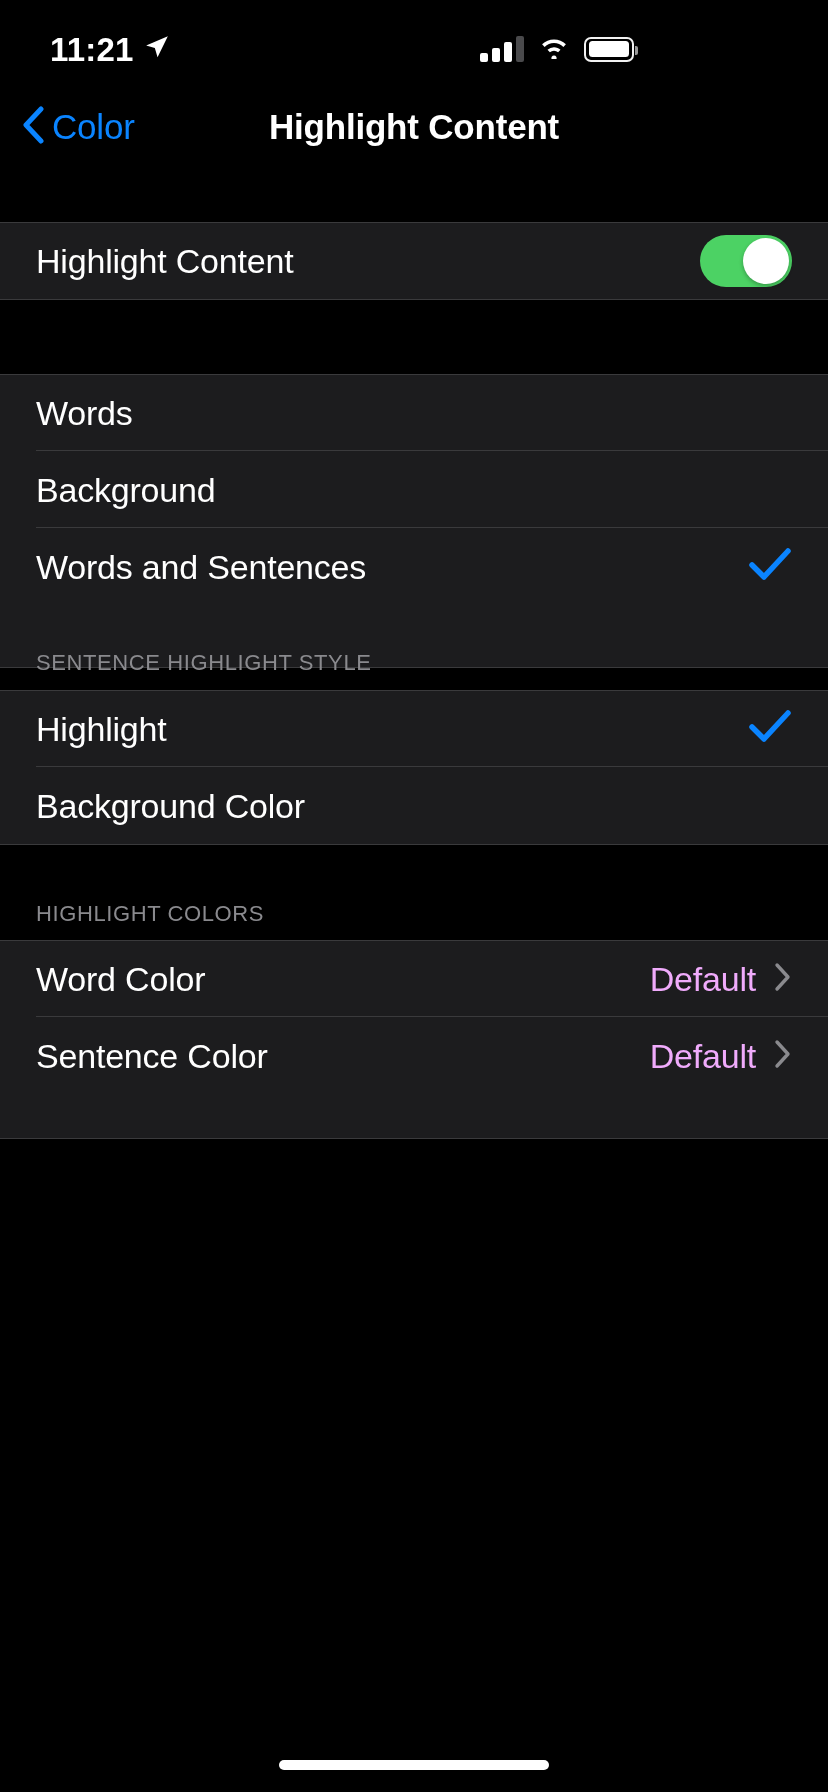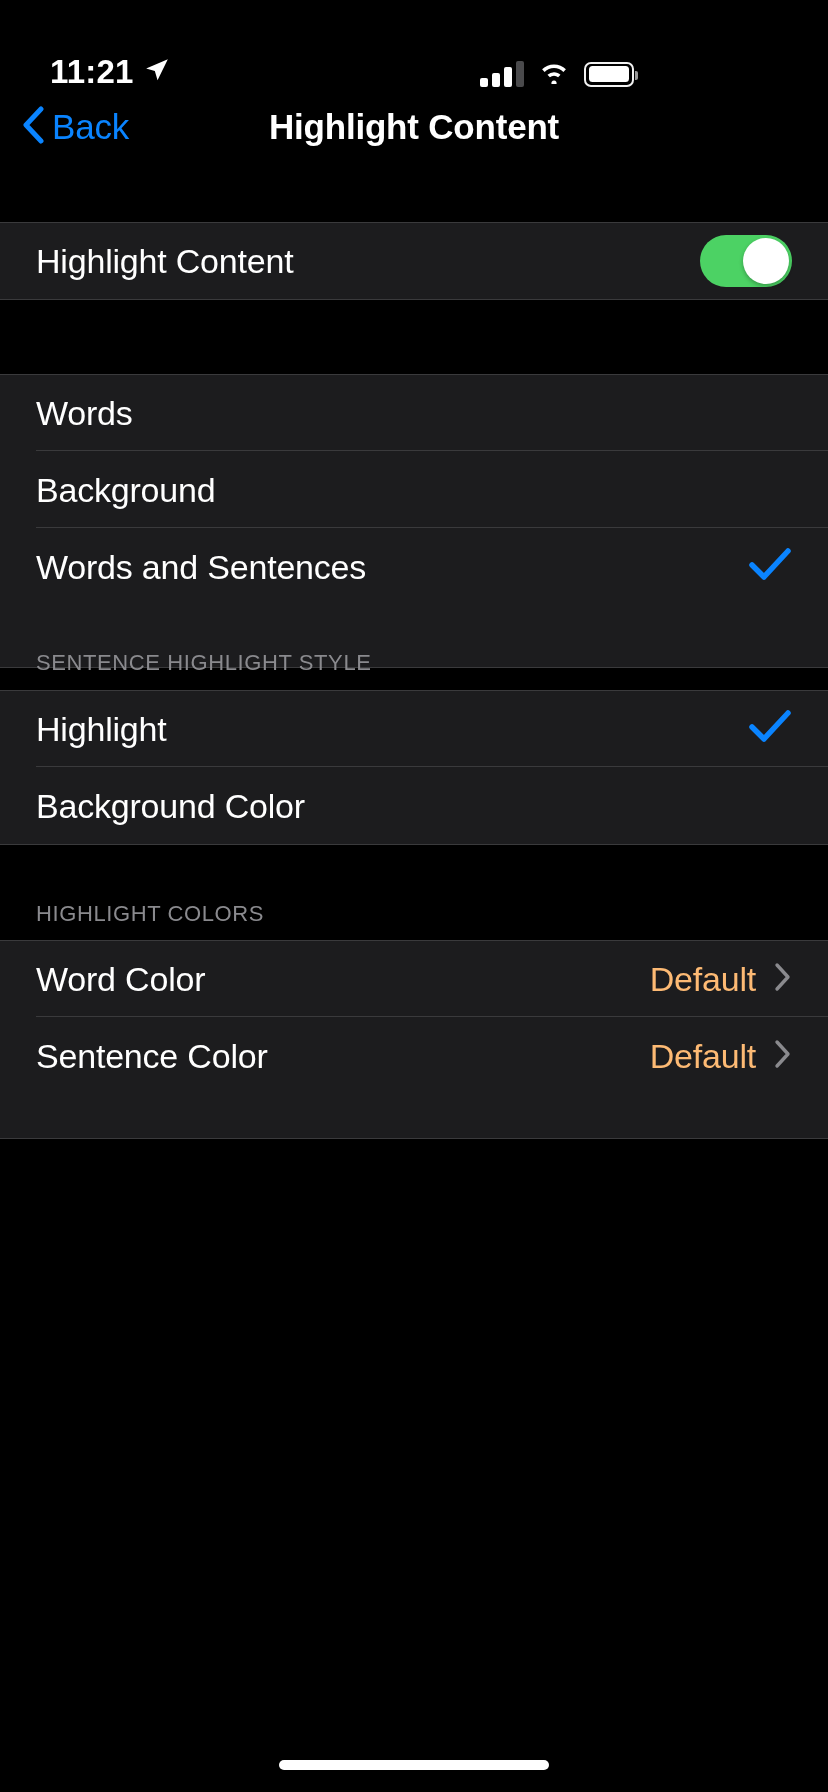--- a/index.html
+++ b/index.html
@@ -22,21 +22,21 @@
     color: #ffffff;
   }
 
   
   .status-bar {
     position: absolute;
     top: 0; left: 0;
     width: 688px;
     height: 88px;
     display: flex;
-    align-items: flex-end;
+    align-items: center;
     justify-content: space-between;
     padding: 0 54px 0 50px;
     box-sizing: border-box;
   }
   .status-left {
     display: flex;
     align-items: center;
     gap: 10px;
     padding-top: 10px;
   }
@@ -174,21 +174,21 @@
     line-height: 1;
   }
   .row-right {
     margin-left: auto;
     display: flex;
     align-items: center;
     gap: 18px;
   }
   .row-value {
     font-size: 34px;
-    color: #fdba74;
+    color: #f0abfc;
     letter-spacing: -0.2px;
     line-height: 1;
   }
 
   
   .section-header {
     position: absolute;
     left: 36px;
     font-size: 22px;
     color: #8a8a8e;
@@ -263,21 +263,21 @@
     </div>
   </div>
 
   <div class="nav-bar">
     <div class="nav-back">
       <span>
         <svg width="22" height="38" viewBox="0 0 22 38">
           <path d="M19 3 L4 19 L19 35" fill="none" stroke="#0a84ff" stroke-width="5" stroke-linecap="round" stroke-linejoin="round"></path>
         </svg>
       </span>
-      <span class="nav-back-label">Back</span>
+      <span class="nav-back-label">Color</span>
     </div>
     <div class="nav-title">Highlight Content</div>
   </div>
 
   <div class="group" style="top:222px; height:78px;">
     <div class="group-line-top"></div>
     <div class="row" style="height:78px;">
       <span class="row-label">Highlight Content</span>
       <span class="row-right">
         <span class="toggle">

